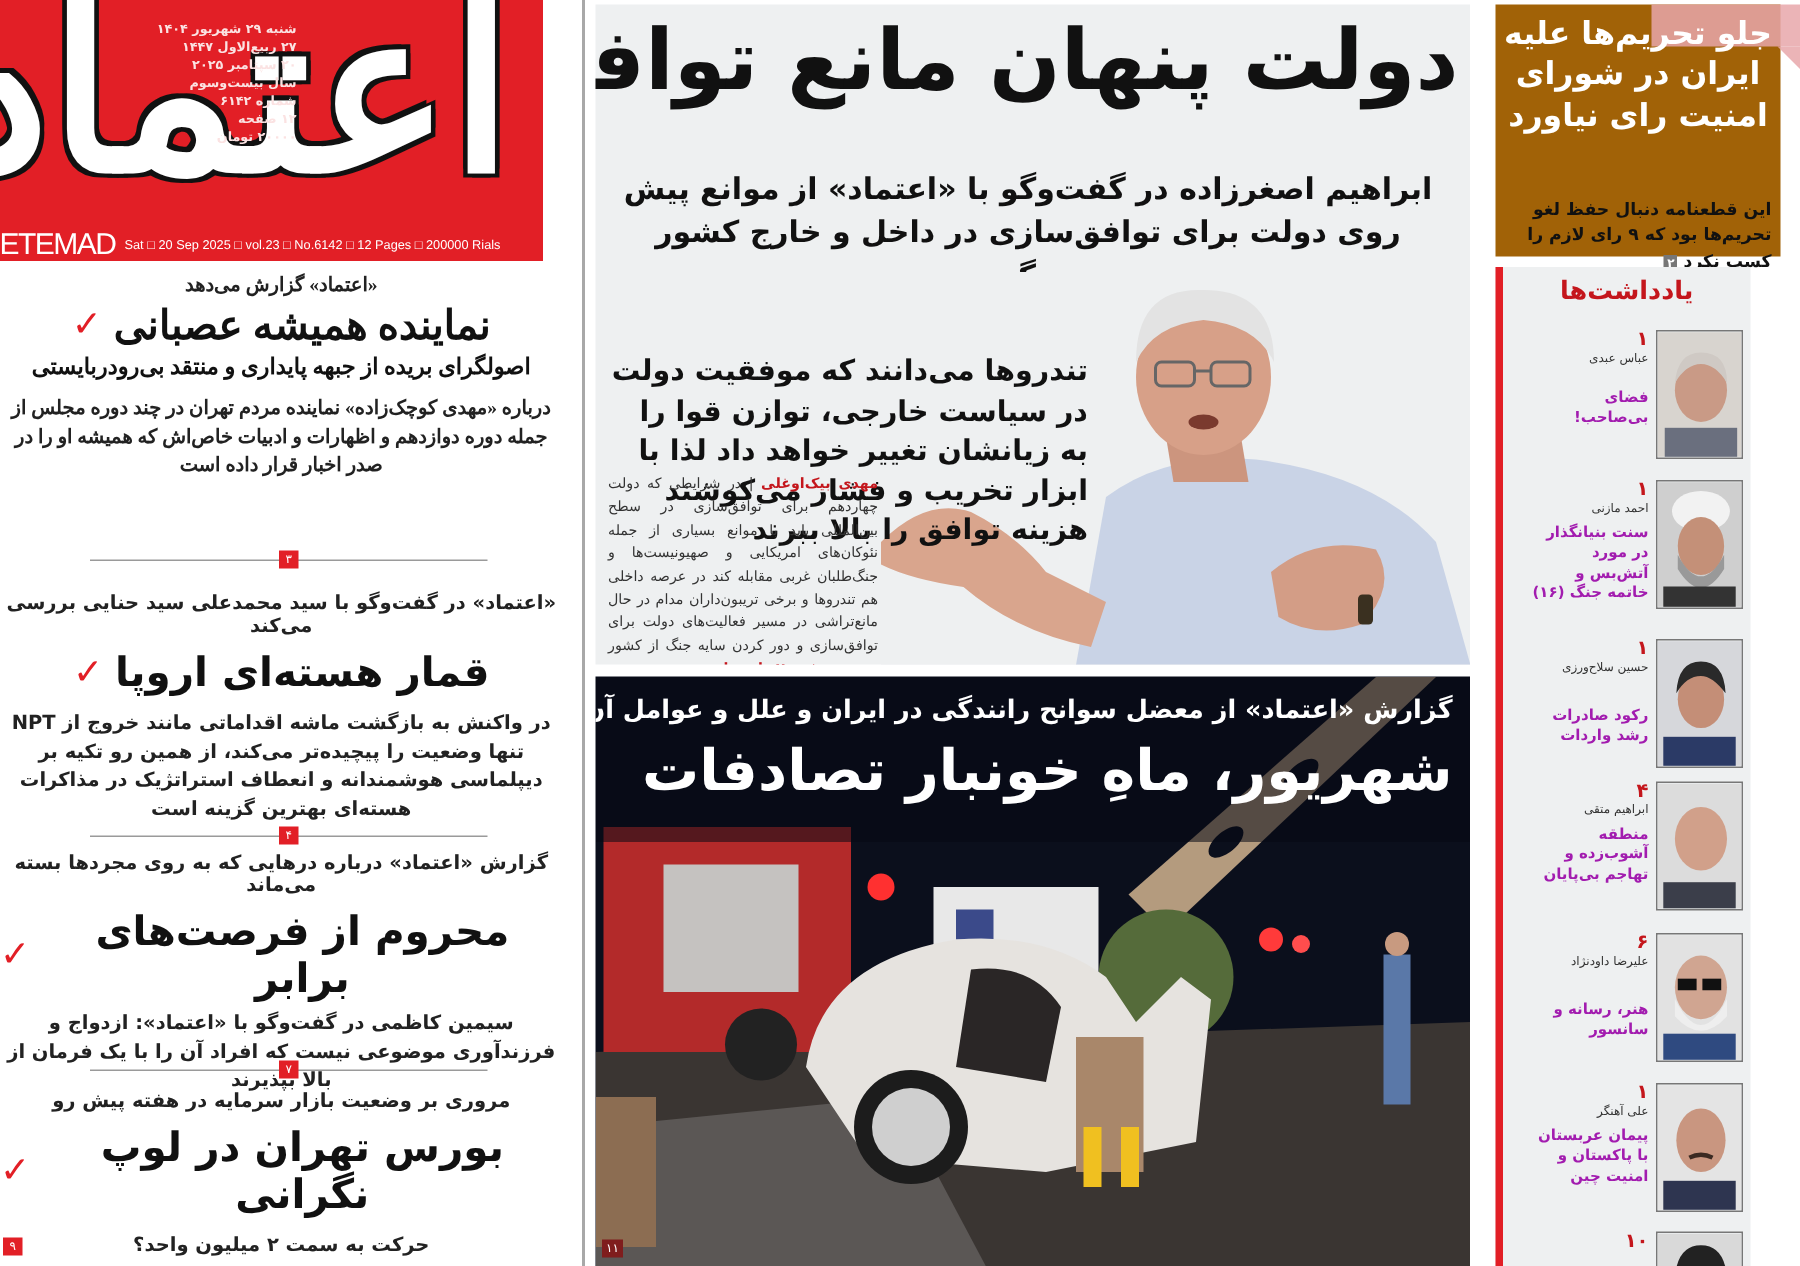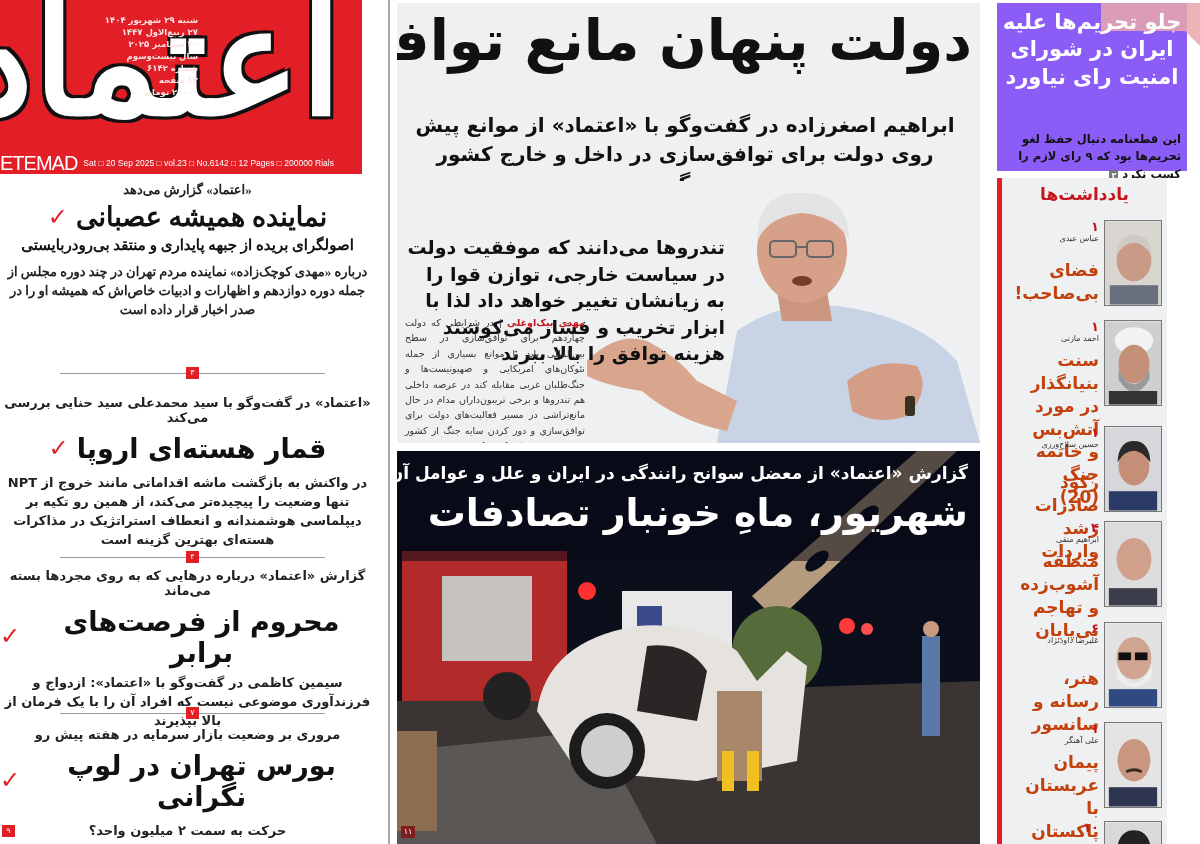--- a/index.html
+++ b/index.html
@@ -41,35 +41,35 @@
   .lead-excerpt .more { color: #c4161c; font-weight: bold; }
 
   .feature { position: absolute; left: 0; top: 451px; width: 583px; height: 393px; background: #0b0f1c; overflow: hidden; }
   .feature .photo { position: absolute; left: 0; top: 0; width: 583px; height: 393px; }
   .feature-kicker { position: absolute; right: 12px; top: 12px; font-size: 17px; font-weight: bold; color: #fff; white-space: nowrap; }
   .feature-title { position: absolute; right: 12px; top: 40px; font-size: 38px; font-weight: bold; color: #fff; white-space: nowrap; }
   .feature .pg { position: absolute; left: 4px; bottom: 6px; width: 14px; height: 12px; background: #7f1d1d; color: #fff; font-size: 8px; line-height: 12px; text-align: center; }
 
   
   .right-col { position: absolute; left: 985px; top: 0; width: 215px; height: 844px; }
-  .flash-box { position: absolute; left: 12px; top: 3px; width: 190px; height: 168px; background: #8b5cf6; }
+  .flash-box { position: absolute; left: 12px; top: 3px; width: 190px; height: 168px; background: #a16207; }
   .flash-tag { position: absolute; right: -14px; top: 0; width: 100px; height: 28px; background: #e8a7aa; opacity: 0.85; }
   .flash-tag-tri { position: absolute; right: -14px; top: 28px; width: 0; height: 0; border-top: 16px solid #e8a7aa; border-left: 16px solid transparent; opacity: 0.85; }
   .flash-title { position: absolute; left: 0; top: 6px; width: 190px; text-align: center; font-size: 21px; font-weight: bold; color: #ffffff; line-height: 1.3; }
   .flash-sub { position: absolute; left: 0; top: 128px; width: 190px; text-align: right; padding-right: 6px; font-size: 11.5px; font-weight: bold; color: #111; line-height: 1.5; }
   .flash-sub .pg { display: inline-block; font-size: 8px; color: #fff; background: #777; padding: 0 2px; margin-left: 4px; }
 
   .notes { position: absolute; left: 12px; top: 178px; width: 170px; height: 666px; background: #eef0f1; border-left: 5px solid #e21f26; }
   .notes-title { text-align: center; font-size: 17px; font-weight: bold; color: #c4161c; margin-top: 6px; }
   .note { position: absolute; left: 0; width: 165px; height: 92px; }
   .note .thumb { position: absolute; left: 102px; top: 0; width: 58px; height: 86px; border: 1px solid #777; overflow: hidden; }
   .note .meta { position: absolute; right: 68px; top: 0; text-align: right; width: 95px; }
   .note .num { font-size: 13px; color: #c4161c; font-weight: bold; line-height: 1.1; }
   .note .author { font-size: 8px; color: #333; line-height: 1.3; }
-  .note .title { font-size: 17px; font-weight: bold; color: #c2410c; line-height: 1.35; margin-top: 4px; margin-left: 16px; }
+  .note .title { font-size: 10px; font-weight: bold; color: #a21caf; line-height: 1.35; margin-top: 4px; margin-left: 16px; }
 </style>
 </head>
 <body>
 
 <div class="left-col">
   <div class="masthead">
     <div class="logo">اعتماد</div>
     <div class="date-block">
       <div>شنبه ۲۹ شهریور ۱۴۰۴</div>
       <div>۲۷ ربیع‌الاول ۱۴۴۷</div>
@@ -251,21 +251,21 @@
       <svg class="thumb" viewBox="0 0 58 86">
         <rect width="58" height="86" fill="#cfcfcf"></rect>
           <ellipse cx="30" cy="20" rx="20" ry="14" fill="#f2f2f2"></ellipse>
         <ellipse cx="30" cy="44" rx="16" ry="20" fill="#c49078"></ellipse>
           <path d="M14 50 Q30 80 46 50 L46 60 Q30 86 14 60Z" fill="#999"></path>
           <rect x="4" y="72" width="50" height="14" fill="#333"></rect>
       </svg>
       <div class="meta">
         <div class="num">۱</div>
         <div class="author">احمد مازنی</div>
-        <div class="title">سنت بنیانگذار در مورد آتش‌بس و خاتمه جنگ (20)</div>
+        <div class="title">سنت بنیانگذار در مورد آتش‌بس و خاتمه جنگ (۱۶)</div>
       </div>
     </div>
 
     <div class="note" style="top:248px;">
       <svg class="thumb" viewBox="0 0 58 86">
         <rect width="58" height="86" fill="#d6d7db"></rect>
           <ellipse cx="30" cy="40" rx="16" ry="20" fill="#c48e77"></ellipse>
         <path d="M13 36 Q14 14 30 14 Q46 14 47 36 Q38 24 30 24 Q20 24 13 36Z" fill="#2a2a2a"></path>
           <rect x="4" y="66" width="50" height="20" fill="#2b3a66"></rect>
       </svg>

